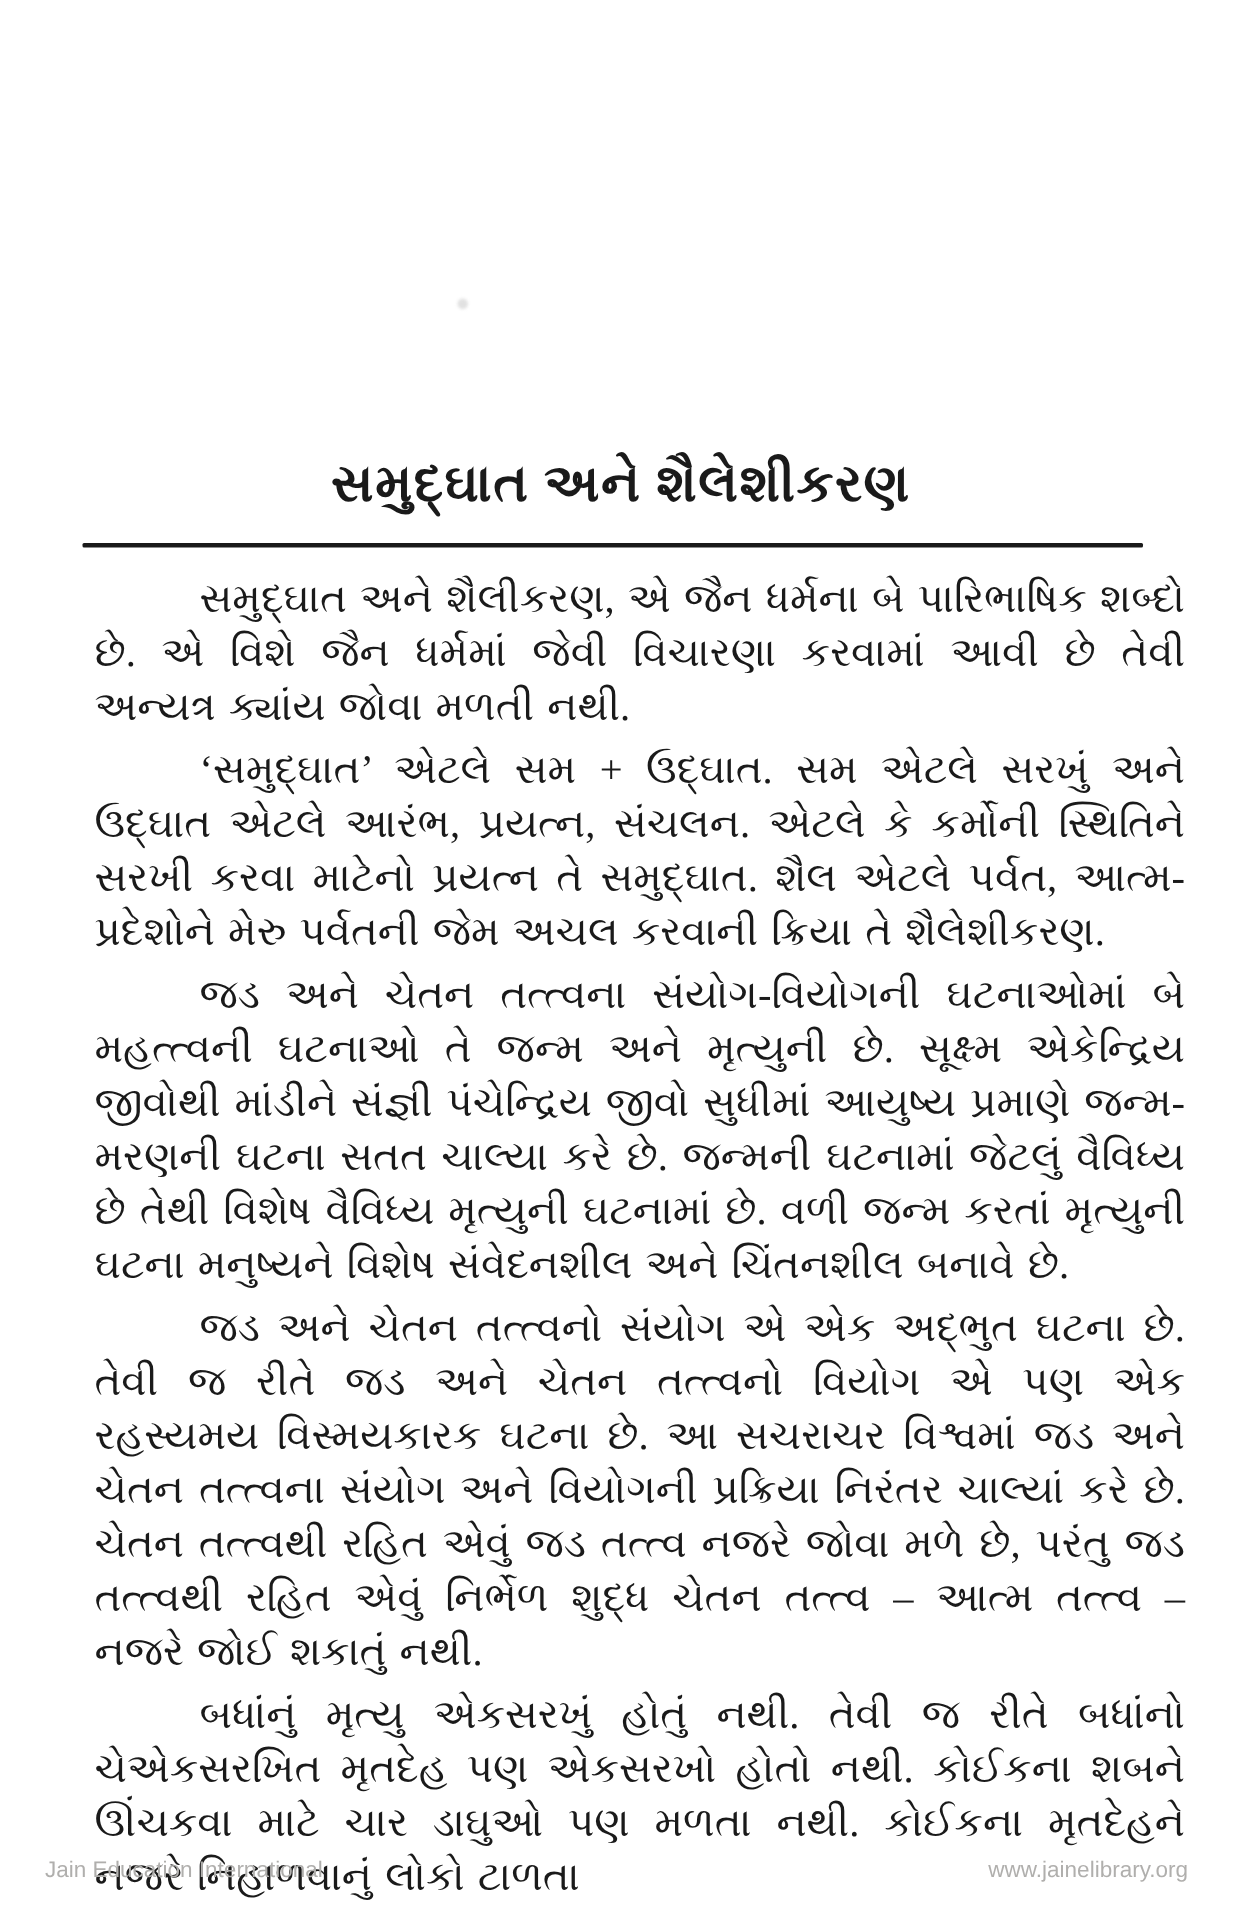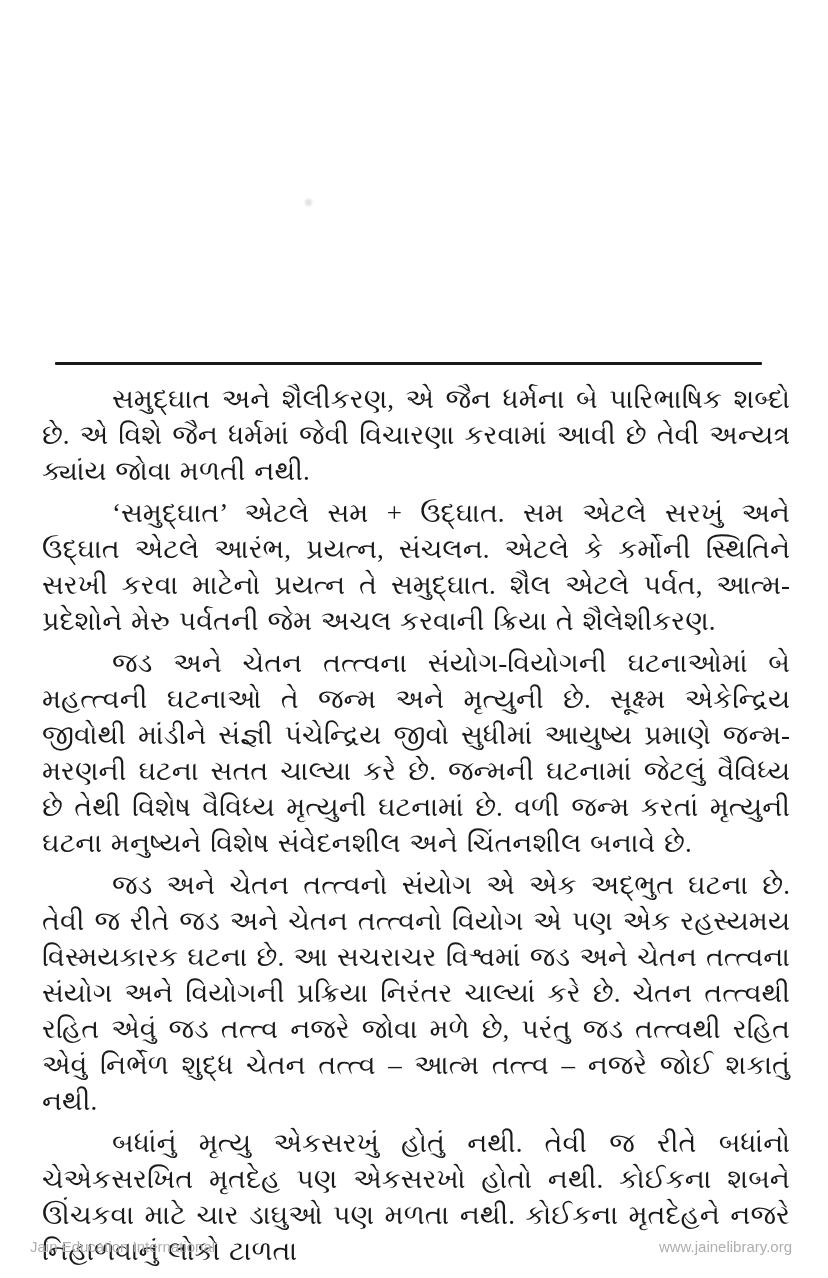--- a/index.html
+++ b/index.html
@@ -45,39 +45,41 @@
     position:absolute;top:381px;left:42px;
     width:748px;
     font-size:27px;line-height:36px;
     text-align:justify;
     color:var(--ink);
   }
   .content p{
     text-indent:70px;
     margin-bottom:6px;
     word-spacing:2px;
+    margin-left:21px;
   }
   .footer{
     position:absolute;left:0;right:0;top:1238px;
     height:24px;
     font-family:"Liberation Sans","DejaVu Sans",sans-serif;
     font-size:15px;
     color:var(--footer);
   }
   .footer .left{position:absolute;left:30px;top:0;}
   .footer .center{position:absolute;left:0;right:0;top:0;text-align:center;margin-top:44px;}
   .footer .right{position:absolute;right:36px;top:0;}
 </style>
 </head>
 <body>
 
 <div class="page">
 
   <div class="speck"></div>
 
+  <h1 class="title">સમુદ્ઘાત અને શૈલેશીકરણ</h1>
 
   <div class="title-rule"></div>
 
   <div class="content">
     <p>સમુદ્ઘાત અને શૈલીકરણ, એ જૈન ધર્મના બે પારિભાષિક શબ્દો છે. એ વિશે જૈન ધર્મમાં જેવી વિચારણા કરવામાં આવી છે તેવી અન્યત્ર ક્યાંય જોવા મળતી નથી.</p>
     <p>‘સમુદ્ઘાત’ એટલે સમ + ઉદ્ઘાત. સમ એટલે સરખું અને ઉદ્ઘાત એટલે આરંભ, પ્રયત્ન, સંચલન. એટલે કે કર્મોની સ્થિતિને સરખી કરવા માટેનો પ્રયત્ન તે સમુદ્ઘાત. શૈલ એટલે પર્વત, આત્મ-પ્રદેશોને મેરુ પર્વતની જેમ અચલ કરવાની ક્રિયા તે શૈલેશીકરણ.</p>
     <p>જડ અને ચેતન તત્ત્વના સંયોગ-વિયોગની ઘટનાઓમાં બે મહત્ત્વની ઘટનાઓ તે જન્મ અને મૃત્યુની છે. સૂક્ષ્મ એકેન્દ્રિય જીવોથી માંડીને સંજ્ઞી પંચેન્દ્રિય જીવો સુધીમાં આયુષ્ય પ્રમાણે જન્મ-મરણની ઘટના સતત ચાલ્યા કરે છે. જન્મની ઘટનામાં જેટલું વૈવિધ્ય છે તેથી વિશેષ વૈવિધ્ય મૃત્યુની ઘટનામાં છે. વળી જન્મ કરતાં મૃત્યુની ઘટના મનુષ્યને વિશેષ સંવેદનશીલ અને ચિંતનશીલ બનાવે છે.</p>
     <p>જડ અને ચેતન તત્ત્વનો સંયોગ એ એક અદ્ભુત ઘટના છે. તેવી જ રીતે જડ અને ચેતન તત્ત્વનો વિયોગ એ પણ એક રહસ્યમય વિસ્મયકારક ઘટના છે. આ સચરાચર વિશ્વમાં જડ અને ચેતન તત્ત્વના સંયોગ અને વિયોગની પ્રક્રિયા નિરંતર ચાલ્યાં કરે છે. ચેતન તત્ત્વથી રહિત એવું જડ તત્ત્વ નજરે જોવા મળે છે, પરંતુ જડ તત્ત્વથી રહિત એવું નિર્ભેળ શુદ્ધ ચેતન તત્ત્વ – આત્મ તત્ત્વ – નજરે જોઈ શકાતું નથી.</p>
     <p>બધાંનું મૃત્યુ એકસરખું હોતું નથી. તેવી જ રીતે બધાંનો ચેએકસરખિત મૃતદેહ પણ એકસરખો હોતો નથી. કોઈકના શબને ઊંચકવા માટે ચાર ડાઘુઓ પણ મળતા નથી. કોઈકના મૃતદેહને નજરે નિહાળવાનું લોકો ટાળતા</p>
   </div>

